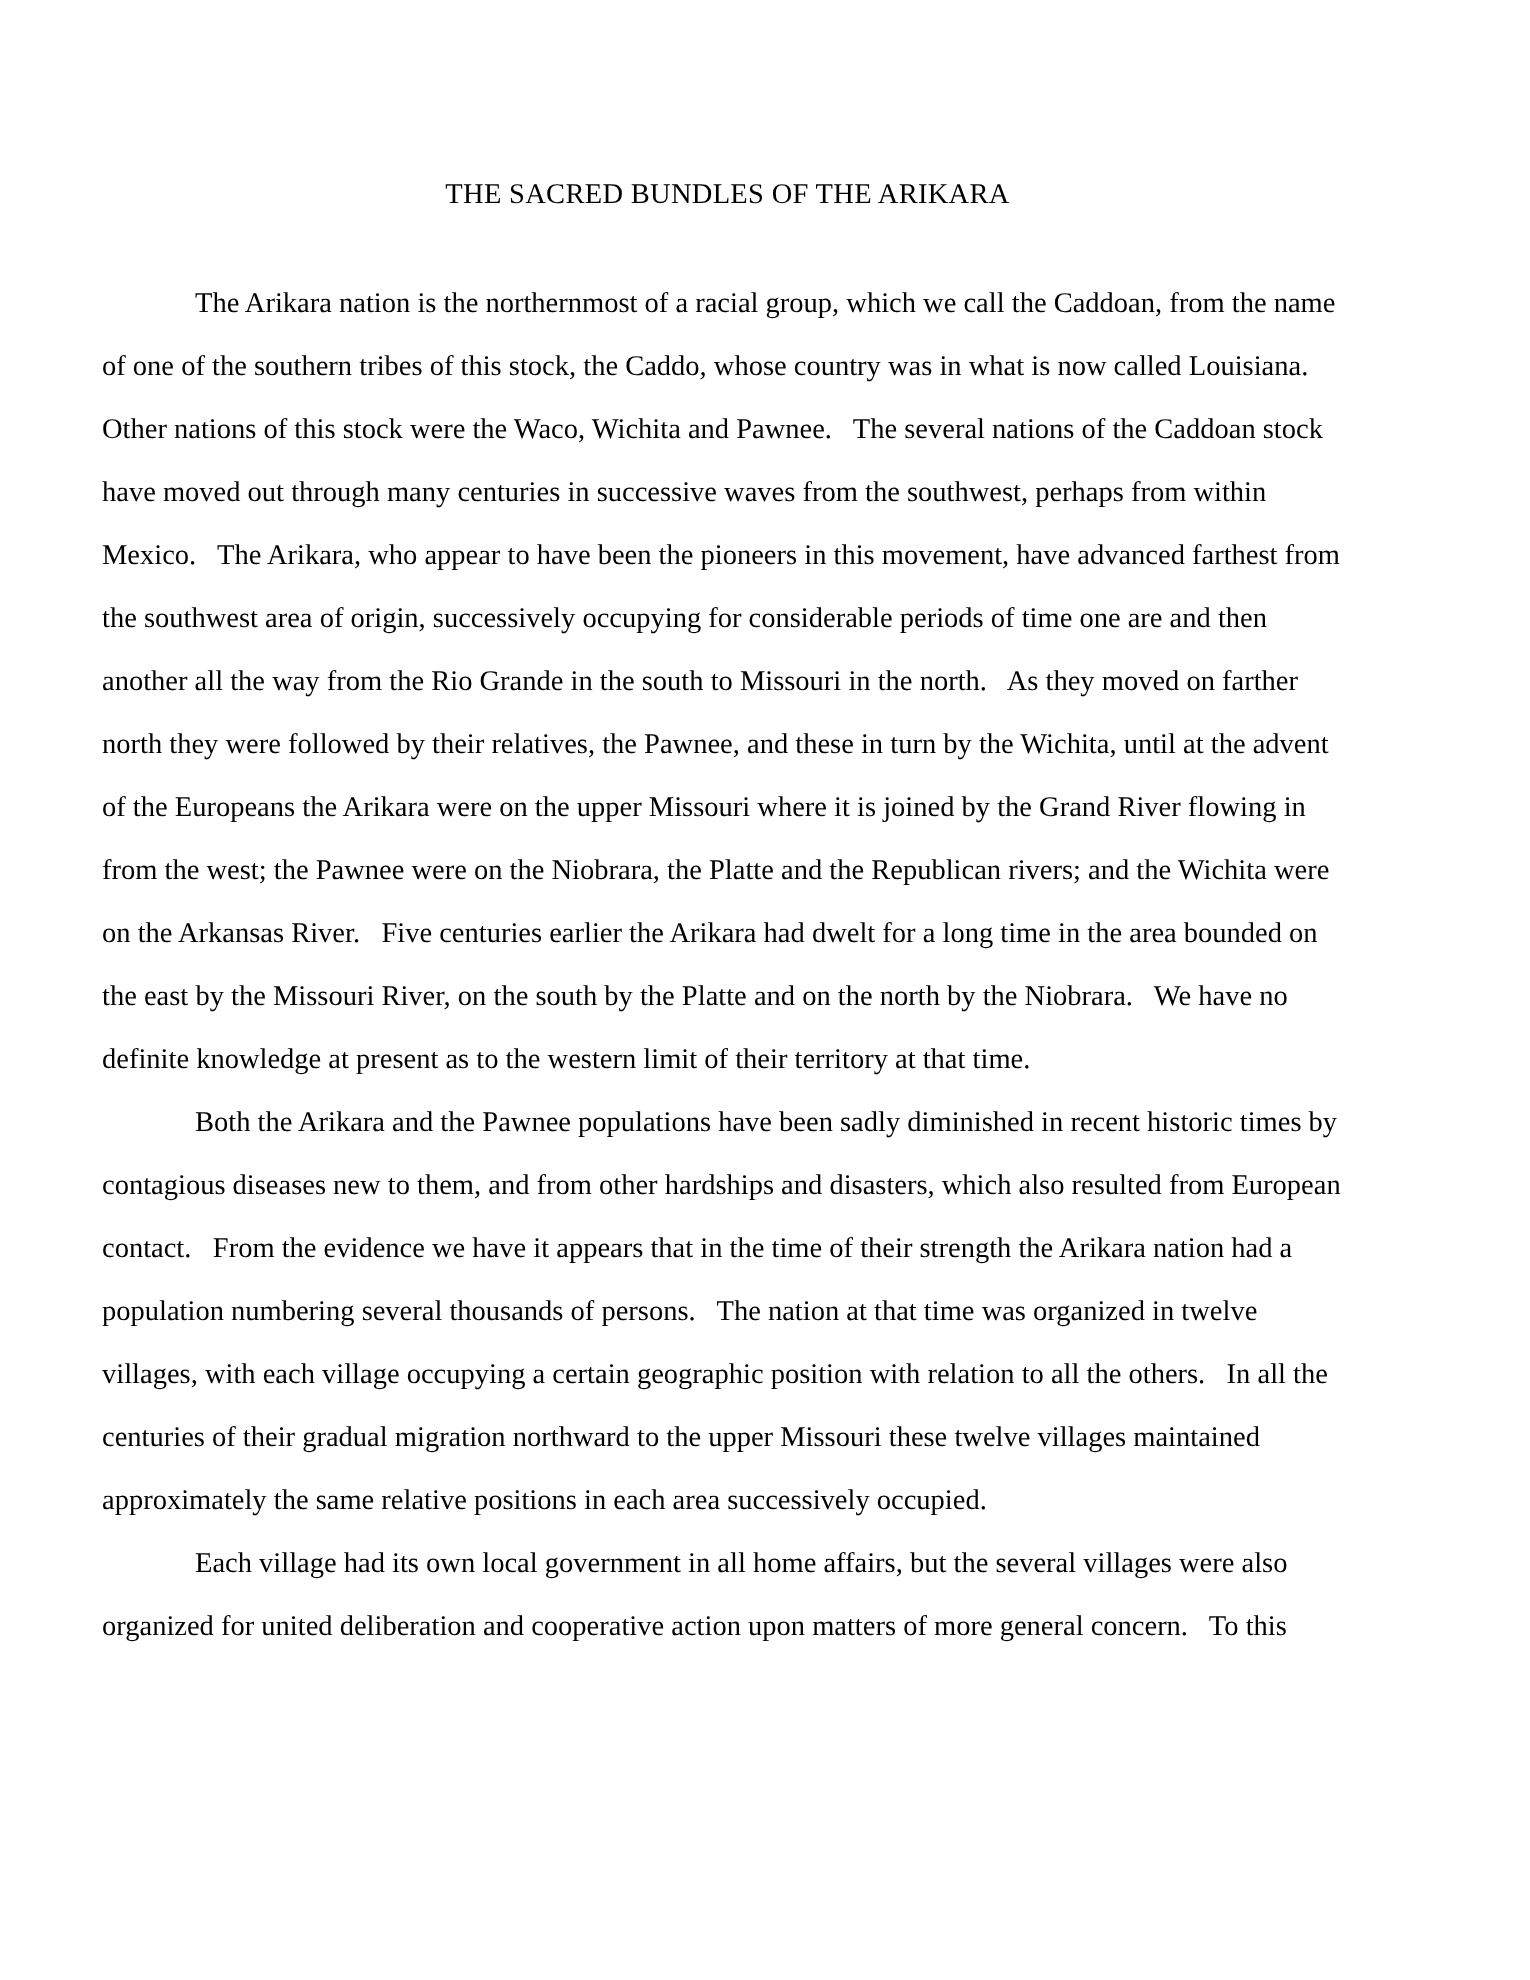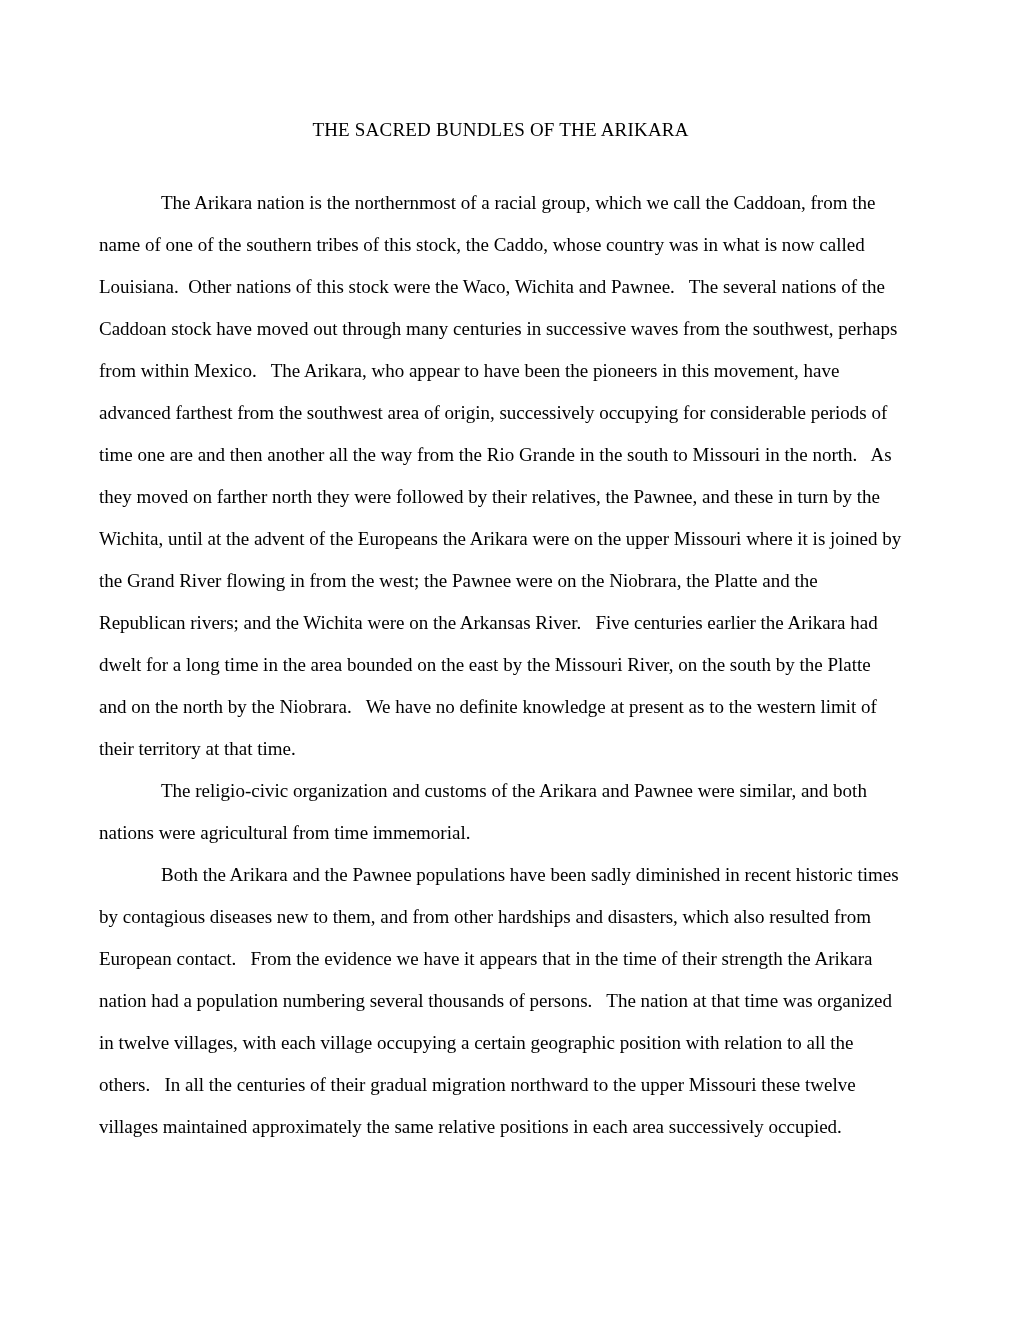--- a/index.html
+++ b/index.html
@@ -5,21 +5,21 @@
   html, body {
     margin: 0;
     padding: 0;
     background: #ffffff;
   }
   .sheet {
     width: 1020px;
     height: 1320px;
     background: #ffffff;
     box-sizing: border-box;
-    padding: 118px 118px 40px 99px;
+    padding: 118px 118px 40px 68px;
     font-family: "Liberation Serif", "DejaVu Serif", serif;
     font-size: 19px;
     color: #000000;
   }
   .doc-title {
     text-align: center;
     line-height: 24px;
     margin: 0 0 40px 0;
     letter-spacing: 0.2px;
   }
@@ -33,16 +33,16 @@
   }
 </style>
 </head>
 <body>
 
 <div class="sheet">
   <div class="doc-title">THE SACRED BUNDLES OF THE ARIKARA</div>
 
   <div class="doc-body">
     <p>The Arikara nation is the northernmost of a racial group, which we call the Caddoan, from the name of one of the southern tribes of this stock, the Caddo, whose country was in what is now called Louisiana.  Other nations of this stock were the Waco, Wichita and Pawnee.   The several nations of the Caddoan stock have moved out through many centuries in successive waves from the southwest, perhaps from within Mexico.   The Arikara, who appear to have been the pioneers in this movement, have advanced farthest from the southwest area of origin, successively occupying for considerable periods of time one are and then another all the way from the Rio Grande in the south to Missouri in the north.   As they moved on farther north they were followed by their relatives, the Pawnee, and these in turn by the Wichita, until at the advent of the Europeans the Arikara were on the upper Missouri where it is joined by the Grand River flowing in from the west; the Pawnee were on the Niobrara, the Platte and the Republican rivers; and the Wichita were on the Arkansas River.   Five centuries earlier the Arikara had dwelt for a long time in the area bounded on the east by the Missouri River, on the south by the Platte and on the north by the Niobrara.   We have no definite knowledge at present as to the western limit of their territory at that time.</p>
-    <p>The religio-civic organization and customs of the Arikara and Pawnee were similar, and both nations were agricultural from time immemorial.</p>
     <p>Both the Arikara and the Pawnee populations have been sadly diminished in recent historic times by contagious diseases new to them, and from other hardships and disasters, which also resulted from European contact.   From the evidence we have it appears that in the time of their strength the Arikara nation had a population numbering several thousands of persons.   The nation at that time was organized in twelve villages, with each village occupying a certain geographic position with relation to all the others.   In all the centuries of their gradual migration northward to the upper Missouri these twelve villages maintained approximately the same relative positions in each area successively occupied.</p>
+    <p>Each village had its own local government in all home affairs, but the several villages were also organized for united deliberation and cooperative action upon matters of more general concern.   To this</p>
   </div>
 </div>
 
 </body></html>

